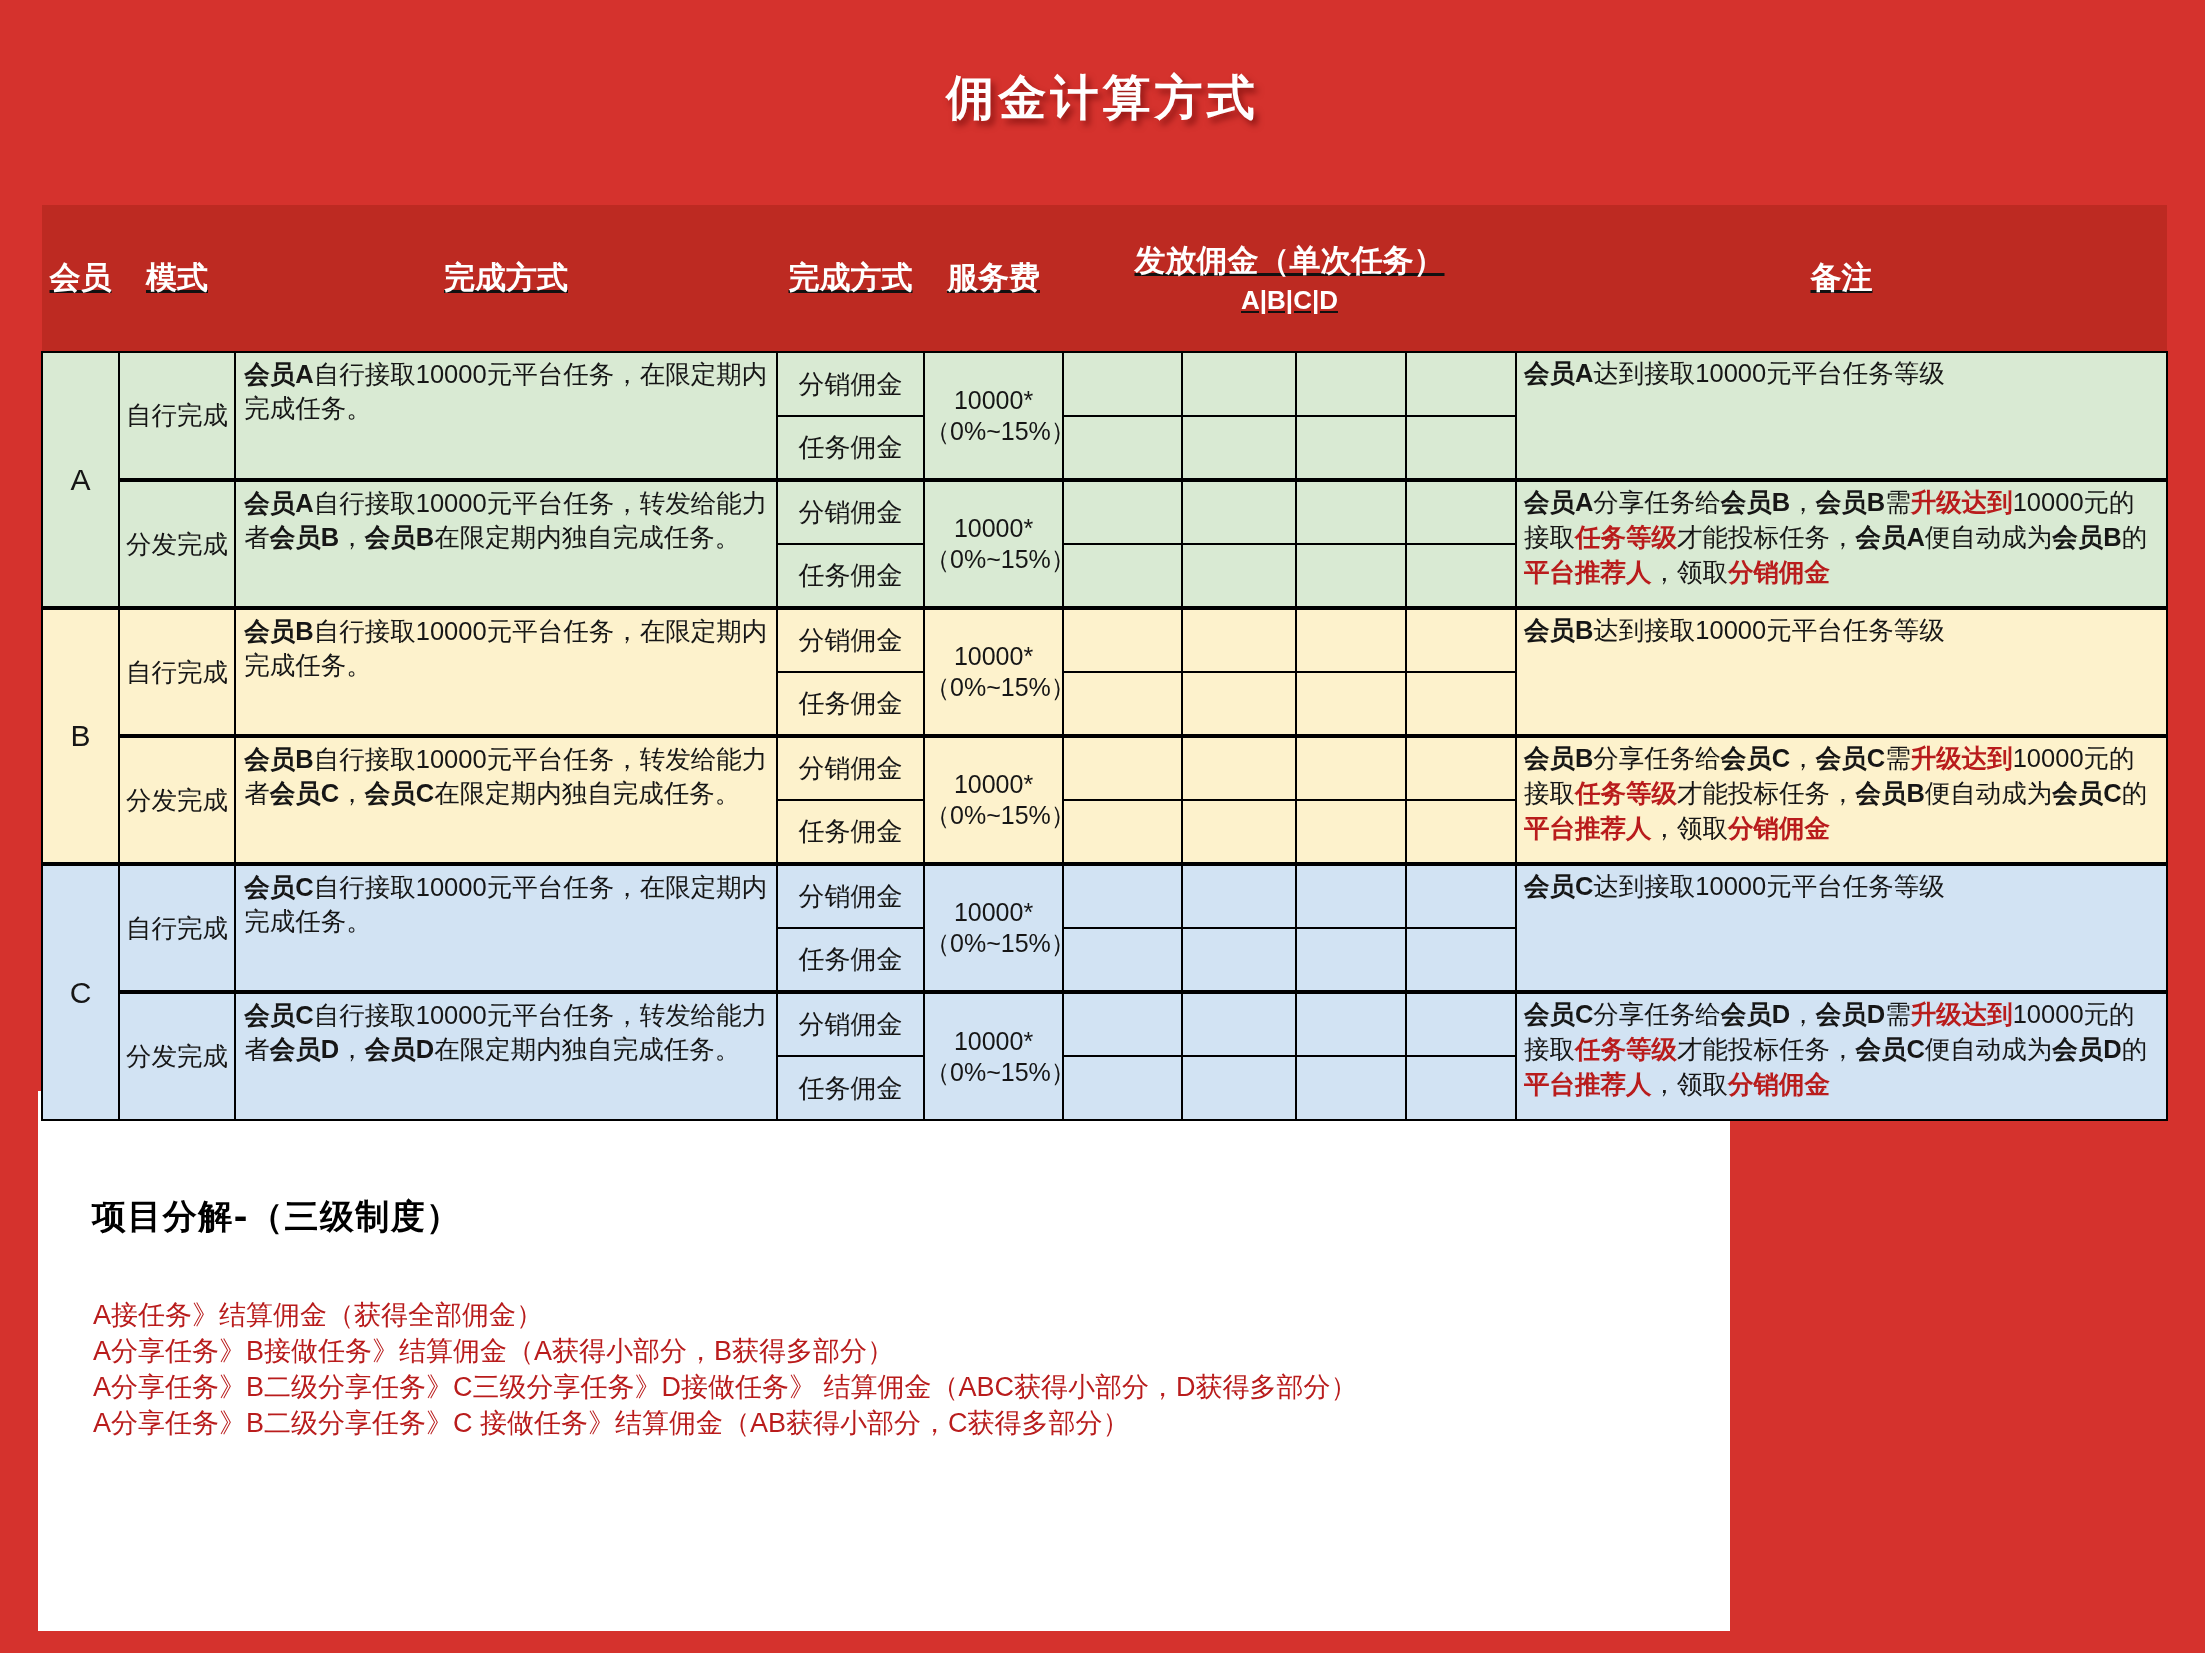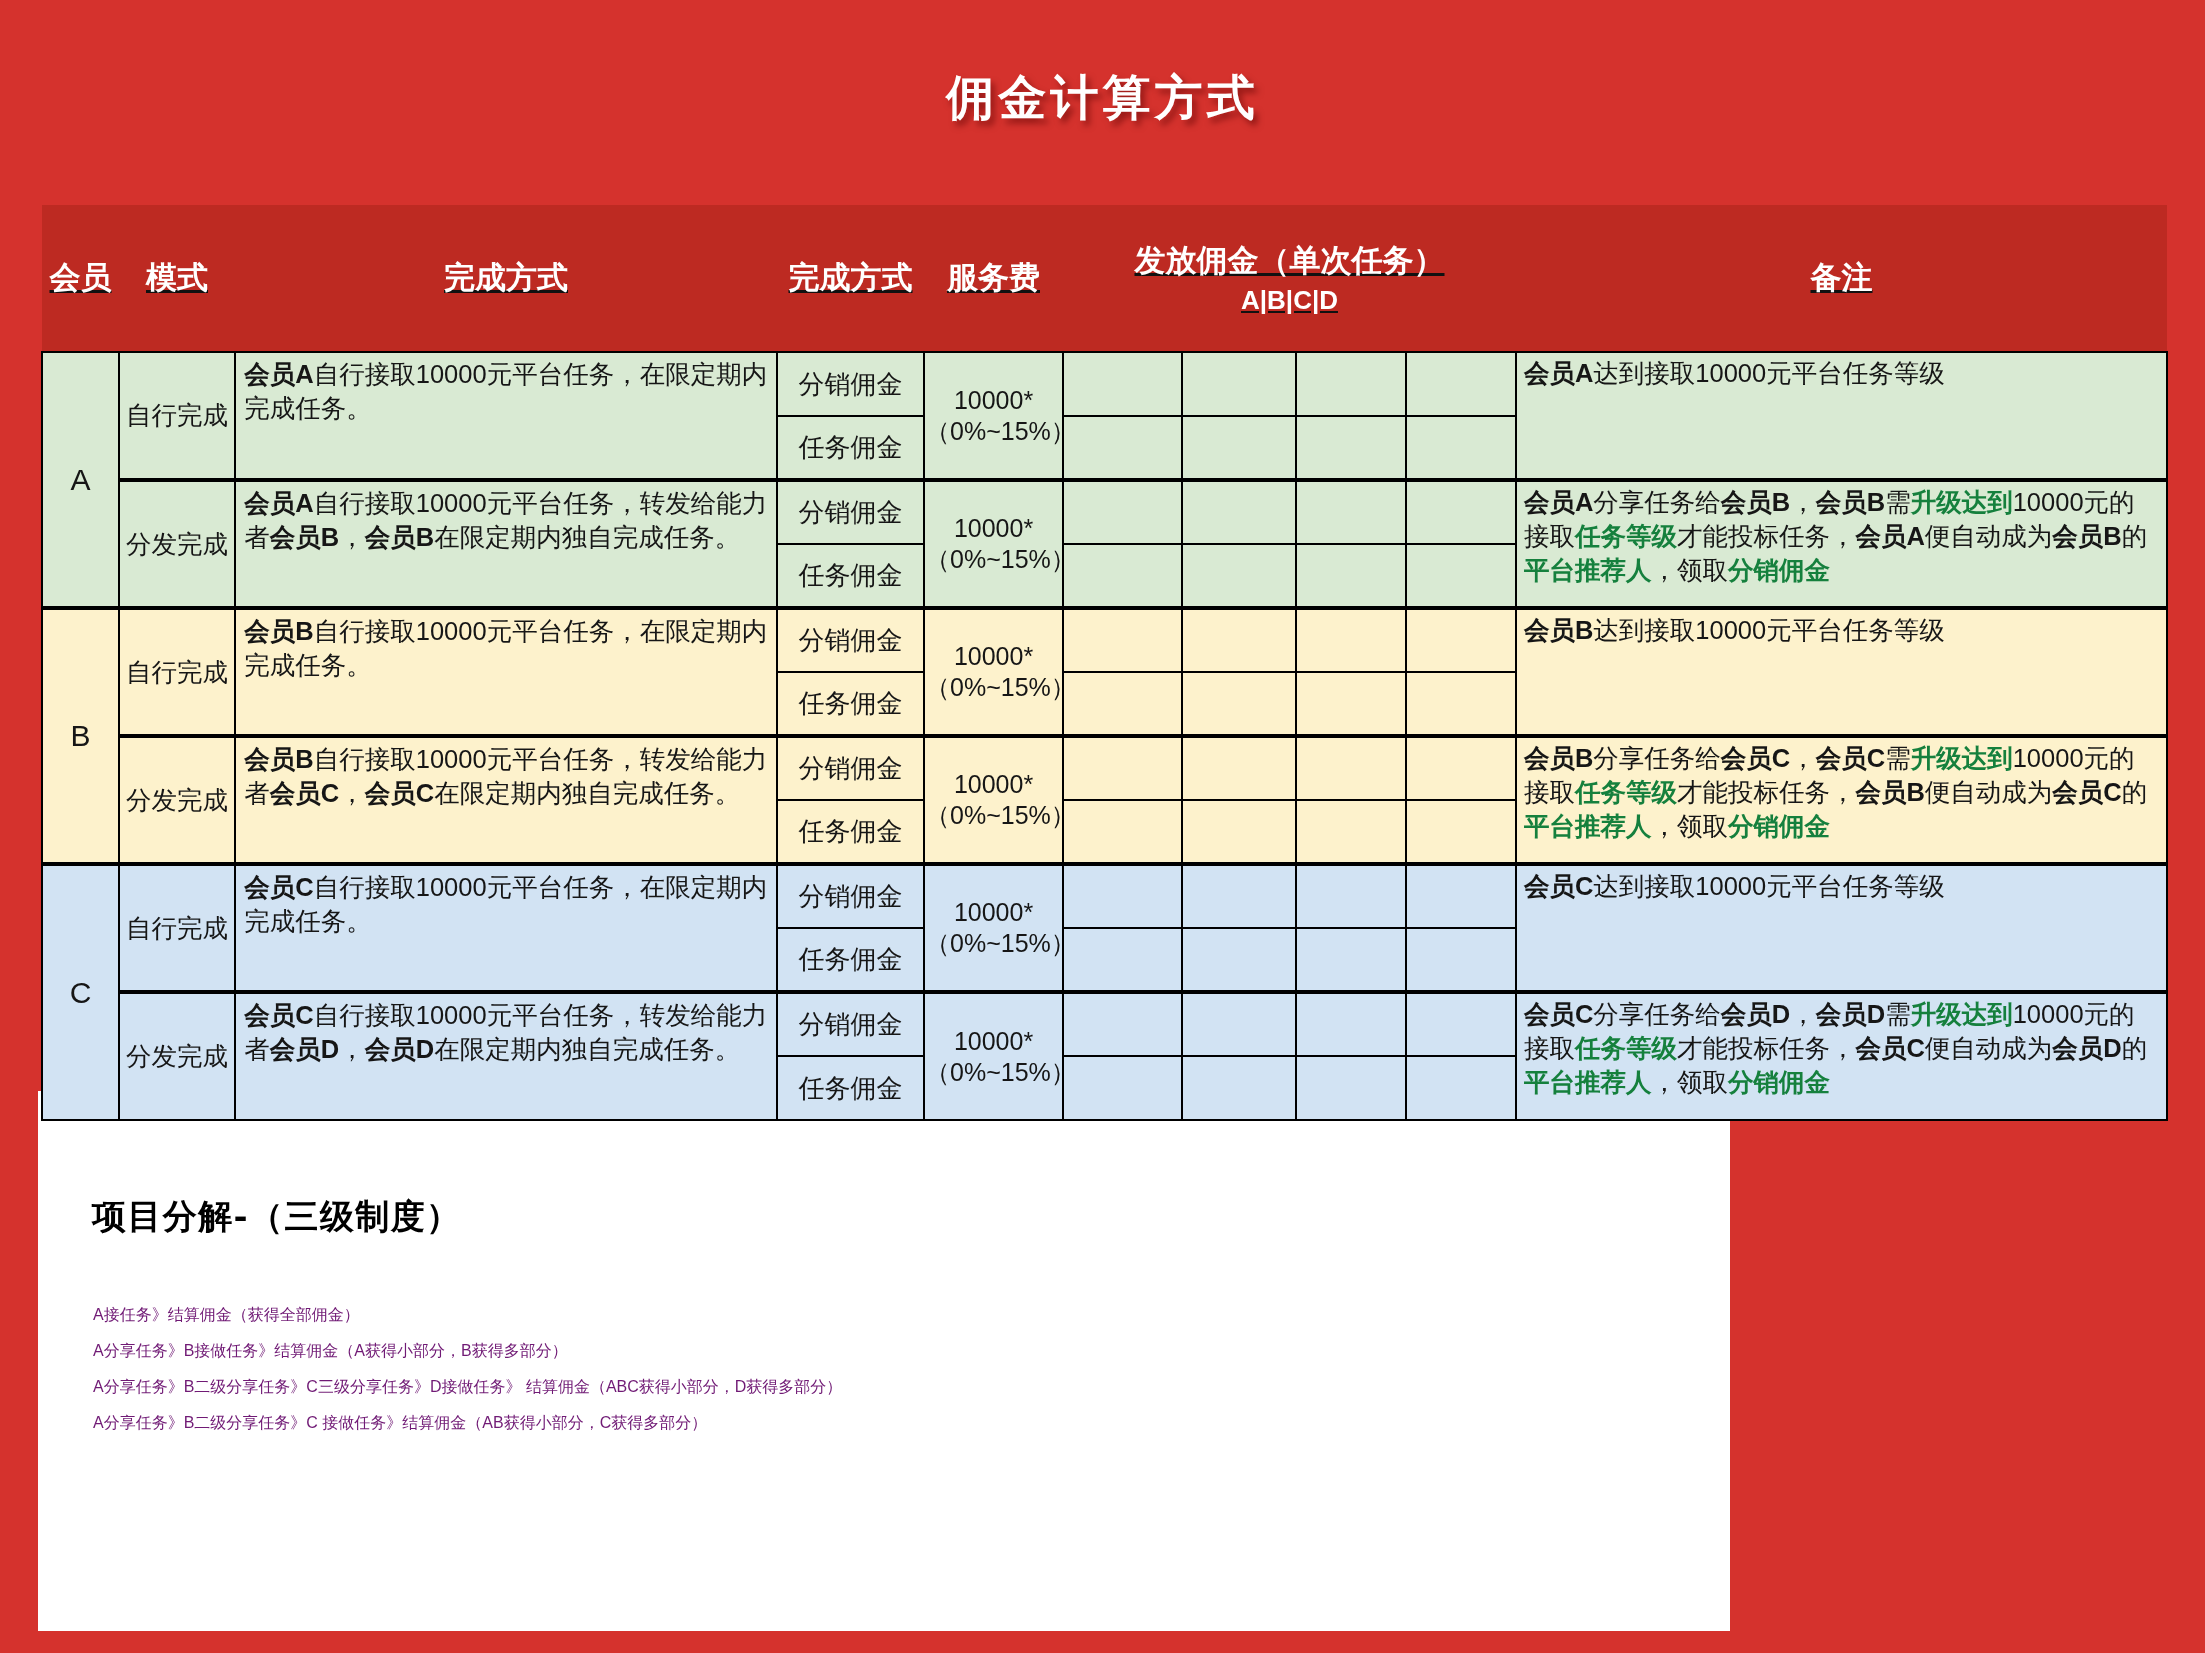--- a/index.html
+++ b/index.html
@@ -5,21 +5,21 @@
   html,body{margin:0;padding:0;}
   .page{position:relative;width:2205px;height:1654px;background:#d5322d;overflow:hidden;
         font-family:"Liberation Sans","DejaVu Sans",sans-serif;color:#111;}
   .title{position:absolute;left:0;right:0;top:66px;text-align:center;color:#ffffff;
          font-size:48px;font-weight:800;letter-spacing:4.1px;
          text-shadow:4.1px 4.8px 6.2px rgba(90,0,0,0.55);}
   .sheet{position:absolute;left:38px;top:1091px;width:1692px;height:540px;background:#ffffff;}
   .footer-heading{margin:103px 0 0 54px;font-family:"DejaVu Serif","Liberation Serif",serif;
                   font-size:34px;font-weight:800;color:#000;letter-spacing:1.4px;}
   .footer-lines{margin:57px 0 0 55px;}
-  .footer-line{font-size:16px;line-height:36px;color:#701a75;}
+  .footer-line{font-size:27px;line-height:36px;color:#b91c1c;}
 
   table.commission{position:absolute;left:41px;top:205px;width:2124px;
                    border-collapse:collapse;table-layout:fixed;}
   thead tr{height:147px;text-decoration:underline;}
   th{background:#bd2a22;color:#fff;font-weight:700;font-size:31px;border:0;padding:0;
      vertical-align:middle;text-align:center;}
   th .l2{font-size:26px;margin-top:2.8px;}
   tbody tr{height:64px;}
   td{border:2.1px solid #000;padding:0;vertical-align:middle;text-align:center;
      font-size:25.5px;color:#161616;overflow:hidden;}
@@ -28,21 +28,21 @@
   .sb{background:#fdf2cc;}
   .sc{background:#d2e3f3;}
   .member-td{font-size:30px;}
   .mode-td{font-size:25.5px;padding:0 2.8px;}
   .desc-td{text-align:left;vertical-align:top;padding:4.1px 8.3px;line-height:34px;}
   .type-td{font-size:26px;}
   .fee-td{font-size:25px;line-height:31px;}
   .val-td{font-size:25.5px;}
   .note-td{text-align:left;vertical-align:top;padding:3.4px 6.9px;line-height:34px;}
   span.b{font-weight:700;}
-  span.r{font-weight:700;color:#15803d;}
+  span.r{font-weight:700;color:#b91c1c;font-family:Liberation Serif, serif;}
 </style>
 </head>
 <body>
 
 <div class="page">
 
   <div class="title">佣金计算方式</div>
 
   <div class="sheet">
     <div class="footer-heading">项目分解-（三级制度）</div>

